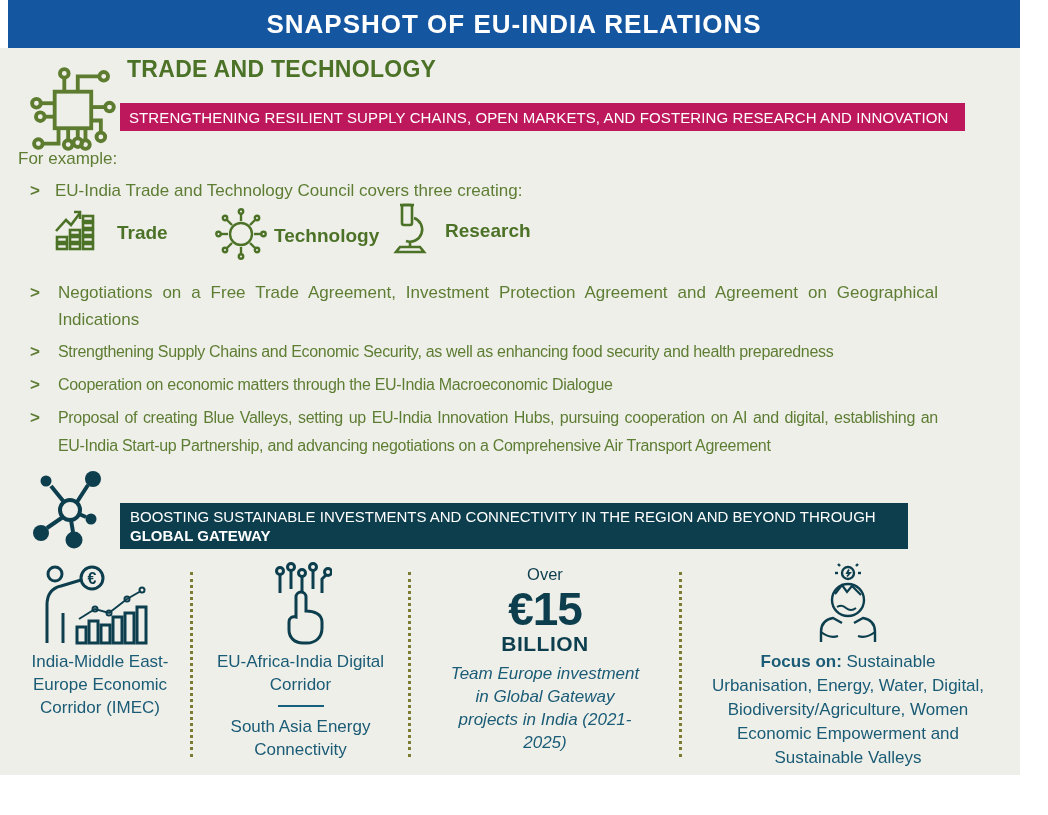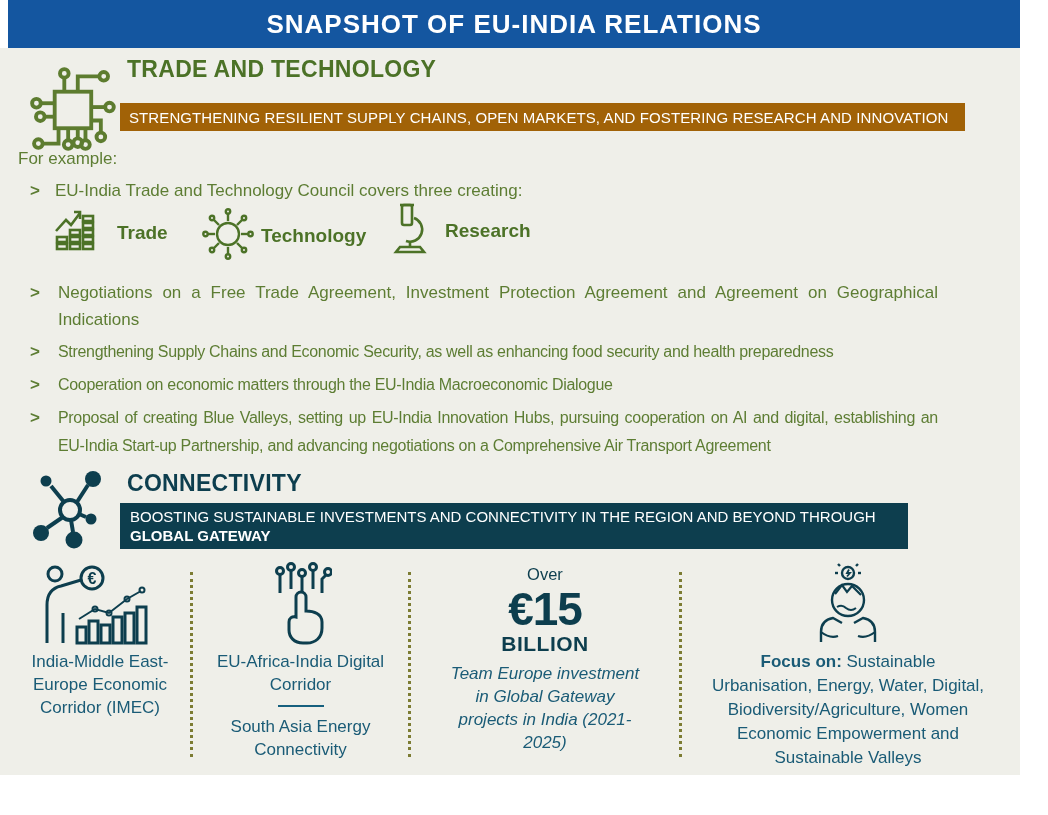--- a/index.html
+++ b/index.html
@@ -12,30 +12,30 @@
 
   
   .header-bar { position:absolute; left:8px; top:0; width:1012px; height:48px; background:#1456a0;
     display:flex; align-items:center; justify-content:center; }
   .header-title { color:#ffffff; font-size:26px; font-weight:bold; letter-spacing:1px; }
 
   
   .trade-chip { position:absolute; left:22px; top:62px; }
   .sec-heading { position:absolute; font-weight:bold; font-size:23px; letter-spacing:.3px; }
   .trade-heading { left:127px; top:56px; color:#4c7227; }
-  .trade-banner { position:absolute; left:120px; top:103px; width:845px; height:28px; background:#a16207;
+  .trade-banner { position:absolute; left:120px; top:103px; width:845px; height:28px; background:#be185d;
     color:#fff; font-size:15px; display:flex; align-items:center; padding-left:9px; letter-spacing:.1px; }
   .for-example { position:absolute; left:18px; top:149px; color:#5d7d33; font-size:17px; }
 
   .council { position:absolute; left:30px; top:181px; color:#5d7d33; font-size:17px; display:flex; gap:15px; }
   .marker { font-weight:bold; color:#5d7d33; }
 
   .pillars { position:absolute; left:0; top:202px; width:700px; height:60px; }
   .pillar { position:absolute; display:flex; align-items:center; gap:13px; }
-  .pillar-1 { left:54px; top:6px; } .pillar-2 { left:202px; top:6px;gap:7px; } .pillar-3 { left:390px; top:0; }
+  .pillar-1 { left:54px; top:6px; } .pillar-2 { left:215px; top:6px;gap:7px; } .pillar-3 { left:390px; top:0; }
   .pillar-label { font-weight:bold; font-size:19px; color:#4c7227; }
 
   .bullets { position:absolute; left:30px; top:279px; width:912px; display:flex; flex-direction:column; gap:5px;
     color:#5d7d33; font-size:17px; line-height:27px; }
   .bullet { display:flex; gap:18px; }
   .bullet .text { width:880px; text-align:justify; }
   .bullet .text.tight { font-size:16px; letter-spacing:-.3px; line-height:28px; }
 
   
   .conn-icon { position:absolute; left:30px; top:466px; }
@@ -189,21 +189,20 @@
       <line x1="33" y1="51" x2="17" y2="62"></line>
       <line x1="41" y1="54" x2="43" y2="66"></line>
       <line x1="49" y1="48" x2="56" y2="51"></line>
       <circle cx="16" cy="15" r="5.5" fill="#0d3e4e" stroke="none"></circle>
       <circle cx="63" cy="13" r="8" fill="#0d3e4e" stroke="none"></circle>
       <circle cx="11" cy="67" r="8" fill="#0d3e4e" stroke="none"></circle>
       <circle cx="44" cy="74" r="8.5" fill="#0d3e4e" stroke="none"></circle>
       <circle cx="61" cy="53" r="5.5" fill="#0d3e4e" stroke="none"></circle>
     </svg>
   </div>
-  <div class="sec-heading conn-heading">CONNECTIVITY</div>
   <div class="conn-banner">
     <div>BOOSTING SUSTAINABLE INVESTMENTS AND CONNECTIVITY IN THE REGION AND BEYOND THROUGH</div>
     <div class="bold-line">GLOBAL GATEWAY</div>
   </div>
 
   <div class="columns">
 
     <div class="col col-imec">
       <div class="icon-area">
         <svg width="122" height="82" viewBox="0 0 122 82" fill="none" stroke="#0d3e4e" stroke-width="3">

